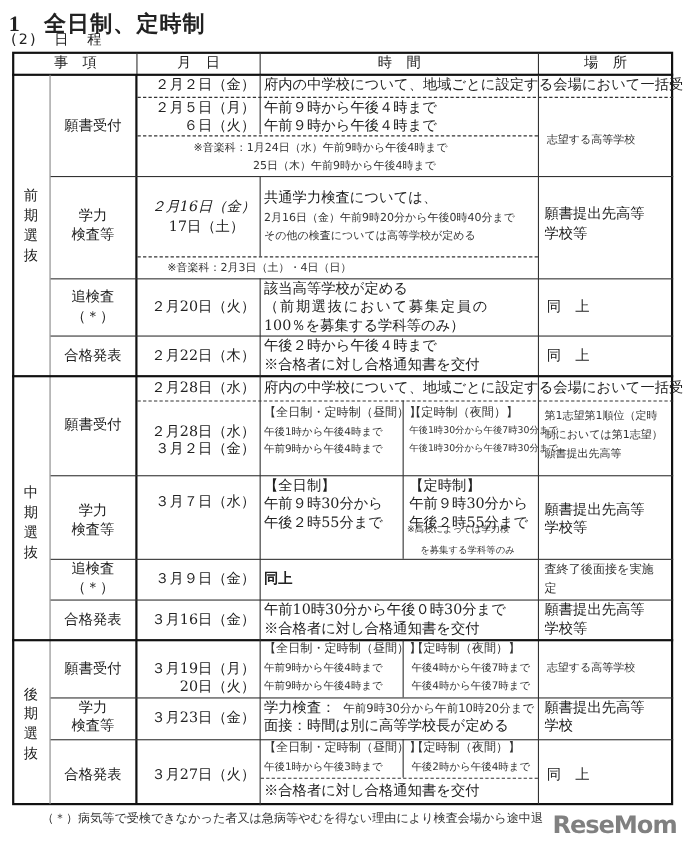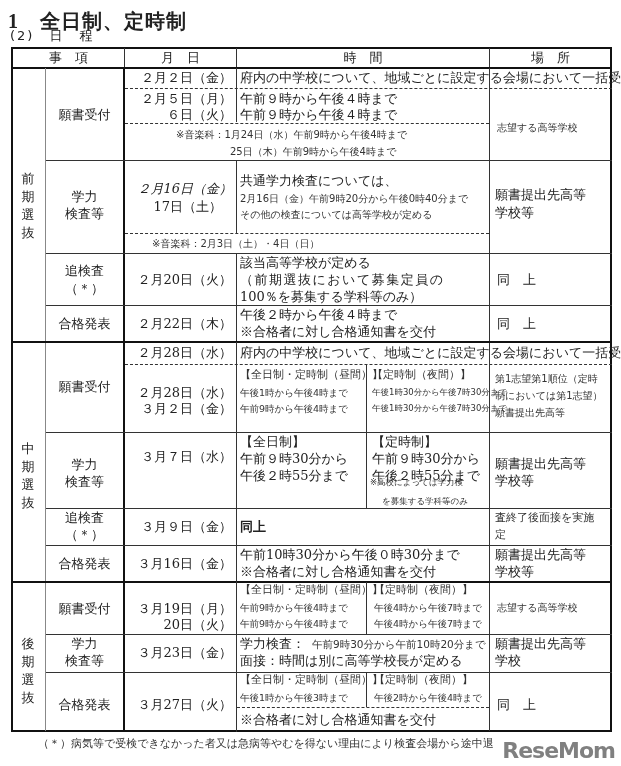--- a/index.html
+++ b/index.html
@@ -144,21 +144,21 @@
   <div class="s10" style="left:495px;top:528px;font-size:11px;">定</div>
   <div class="line-h" style="left:46px;top:545px;width:566px;"></div>
 
   <div class="t c" style="left:46px;top:555px;width:77px;">合格発表</div>
   <div class="t r" style="left:126px;top:555px;width:106px;">３月16日（金）</div>
   <div class="t" style="left:240px;top:546px;">午前10時30分から午後０時30分まで</div>
   <div class="t" style="left:240px;top:563px;">※合格者に対し合格通知書を交付</div>
   <div class="t" style="left:495px;top:546px;">願書提出先高等</div>
   <div class="t" style="left:495px;top:563px;">学校等</div>
 
-  <div class="vert" style="left:20px;top:623px;margin-top:12px;">後期選抜</div>
+  <div class="vert" style="left:20px;top:623px;">後期選抜</div>
 
   <div class="t c" style="left:46px;top:600px;width:77px;">願書受付</div>
   <div class="t r" style="left:126px;top:600px;width:106px;">３月19日（月）</div>
   <div class="t r" style="left:126px;top:616px;width:106px;">20日（火）</div>
   <div class="line-v" style="left:236px;top:582px;height:150px;"></div>
   <div class="s10" style="left:240px;top:583px;font-size:11px;">【全日制・定時制（昼間）】</div>
   <div class="s" style="left:240px;top:601px;">午前9時から午後4時まで</div>
   <div class="s" style="left:240px;top:617px;">午前9時から午後4時まで</div>
   <div class="line-v" style="left:366px;top:582px;height:52px;"></div>
   <div class="s10" style="left:374px;top:583px;font-size:11px;">【定時制（夜間）】</div>

